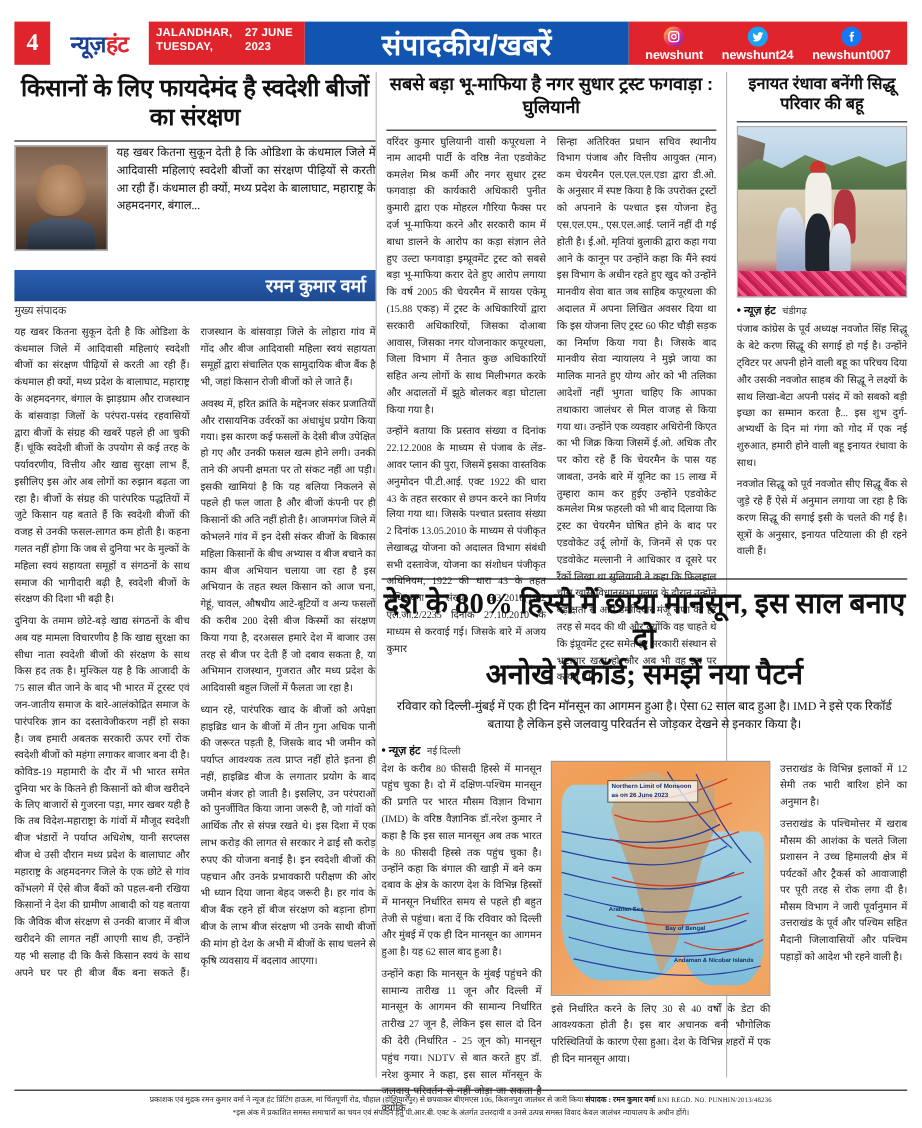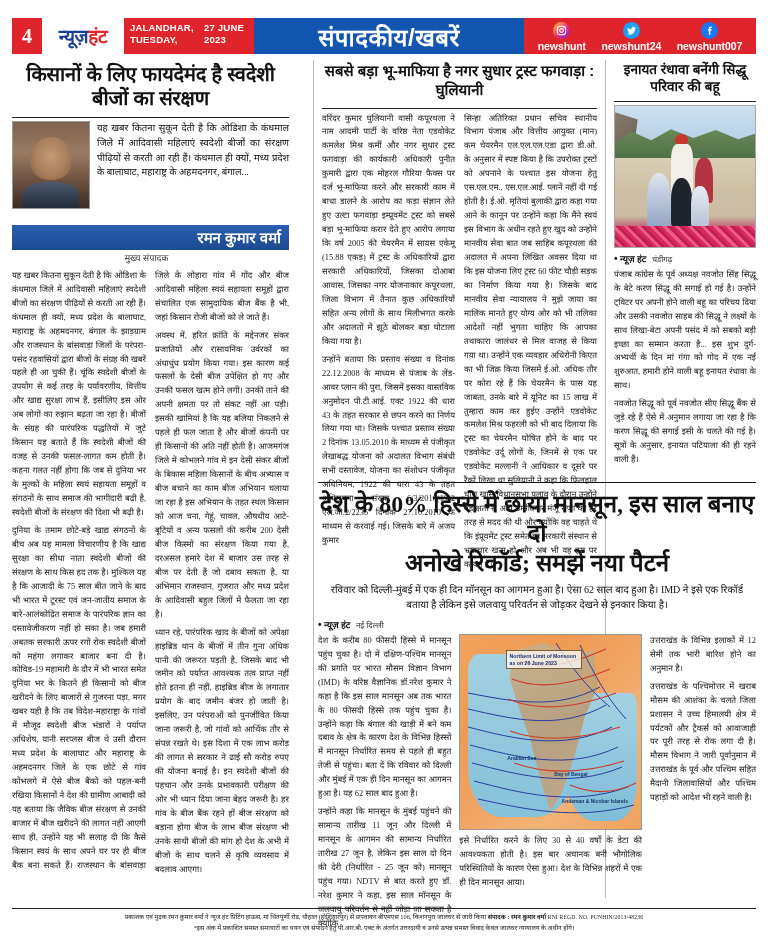--- a/index.html
+++ b/index.html
@@ -96,21 +96,21 @@
     font-size: 10.5px; font-weight: bold;
     letter-spacing: -0.1px;
   }
 
   
   .grid {
     display: flex;
     gap: 0;
     height: 838px;
   }
-  .col-left { width: 302px; padding-right: 24px; border-right: 1px solid #bbb; }
+  .col-left { width: 302px; padding-right: 0; border-right: 1px solid #bbb; }
   .col-mid  { width: 292px; padding: 0 8px; border-right: 1px solid #bbb; }
   .col-right{ width: 150px; padding-left: 8px; }
 
   
   h1.head-left {
     font-family: "Liberation Sans", sans-serif;
     font-size: 20px; font-weight: bold;
     line-height: 1.22;
     margin: 2px 0 6px 0;
     text-align: center;
@@ -167,22 +167,22 @@
     color: #fff;
     text-align: right;
     padding: 2px 8px 3px 0;
     margin-top: 16px;
   }
   .editor-name {
     font-family: "Liberation Sans", sans-serif;
     font-size: 15px; font-weight: bold;
   }
   .editor-role {
-    text-align: center;
-    font-family: Liberation Sans, sans-serif;
+    text-align: left;
+    font-family: Liberation Serif, serif;
     font-size: 9px;
     padding-right: 8px;
     margin: 1px 0 5px 0;
     color: #333;
   }
 
   
   .body-text {
     font-family: "Liberation Serif", serif;
     font-size: 8.4px;

